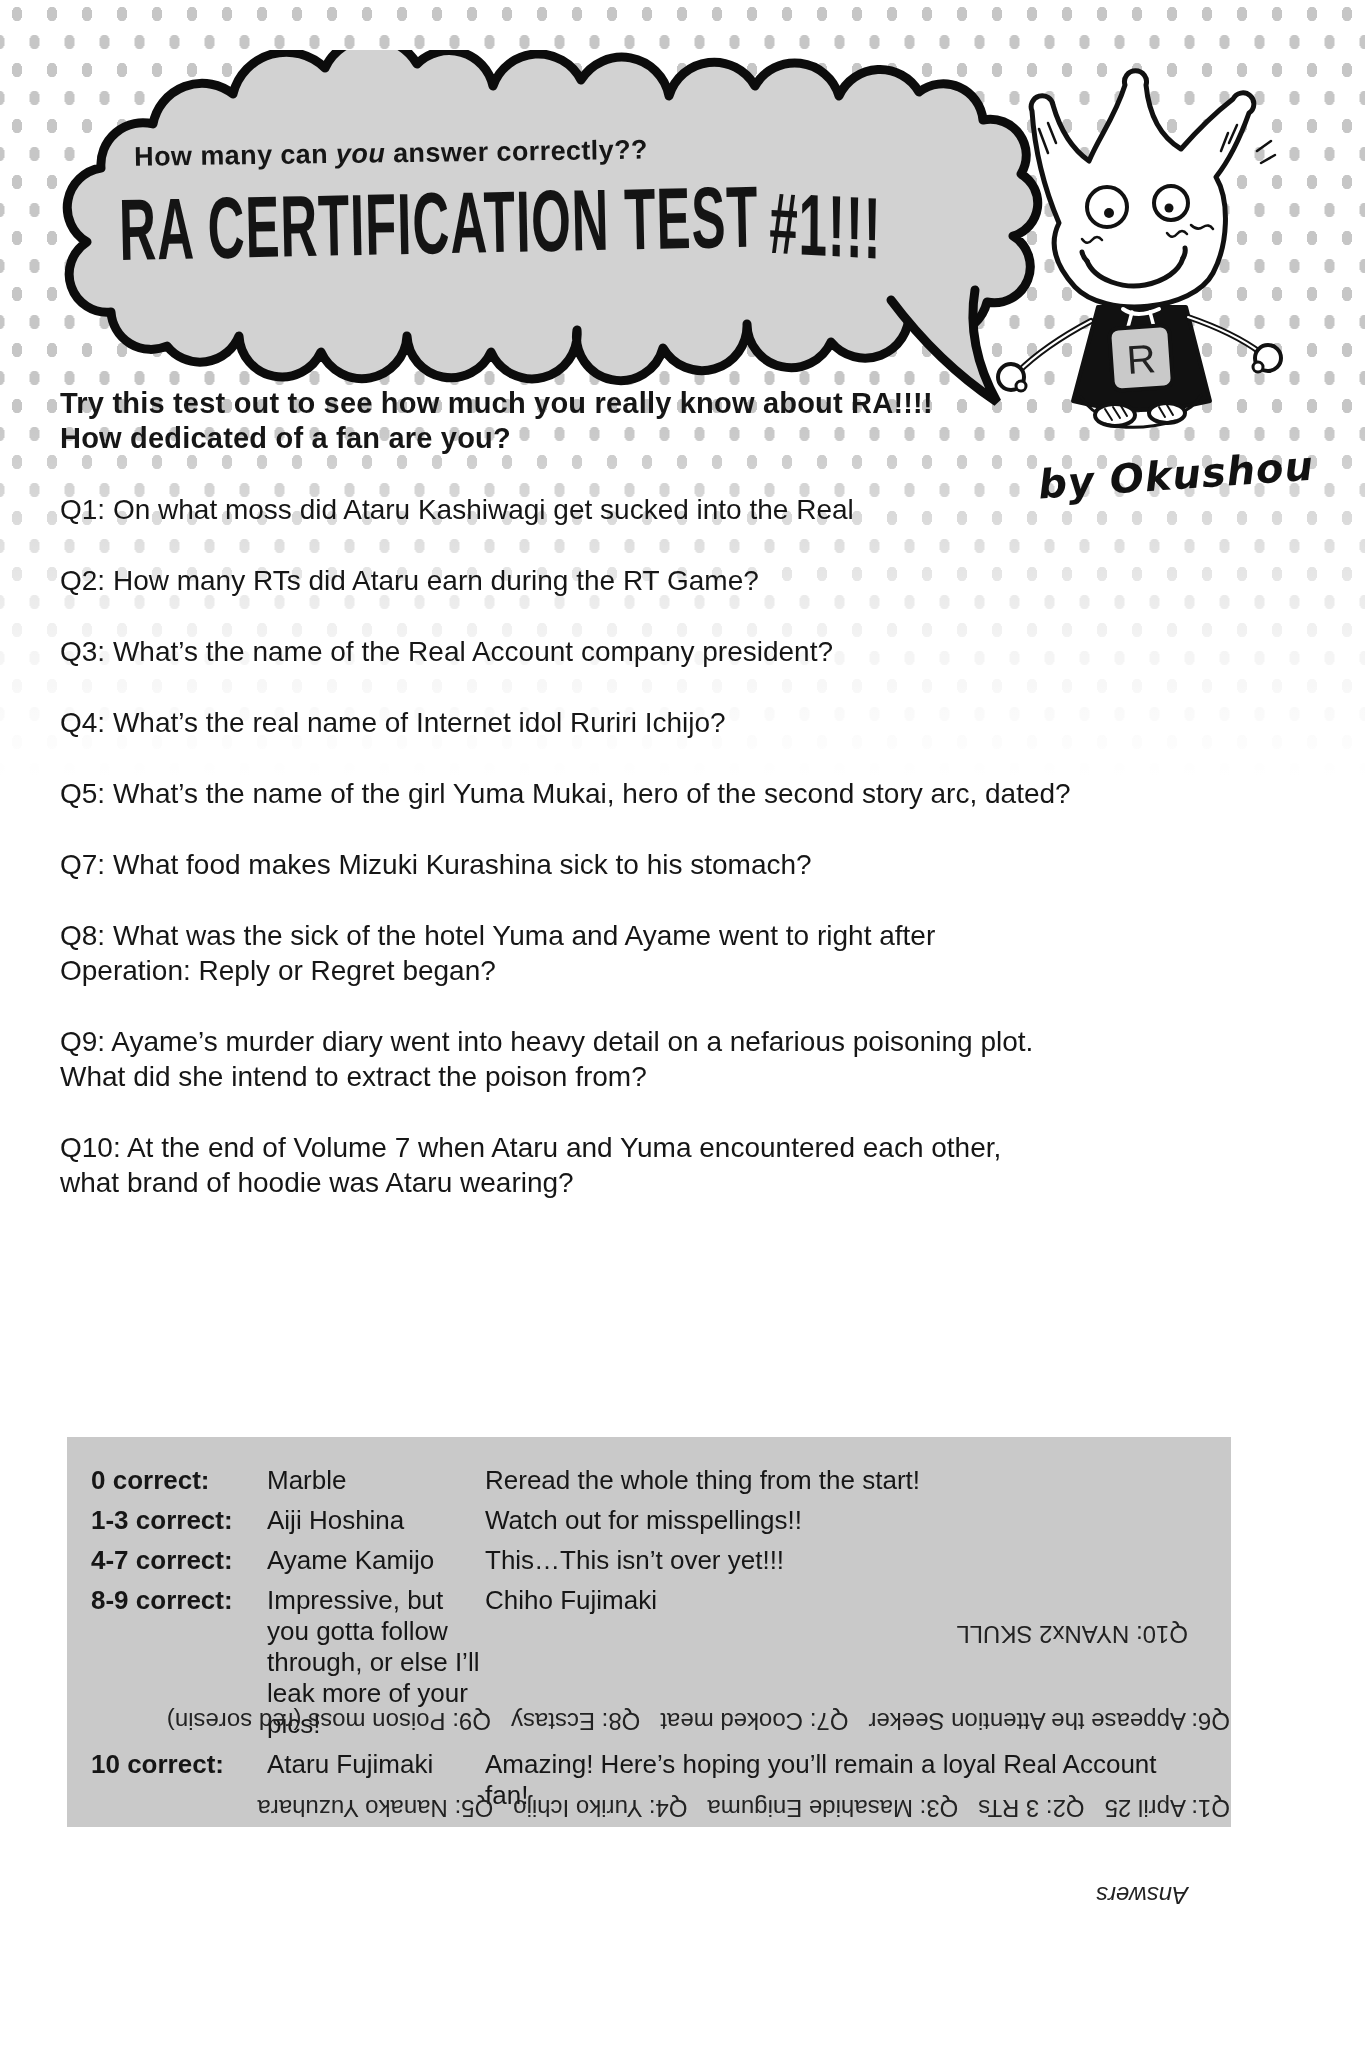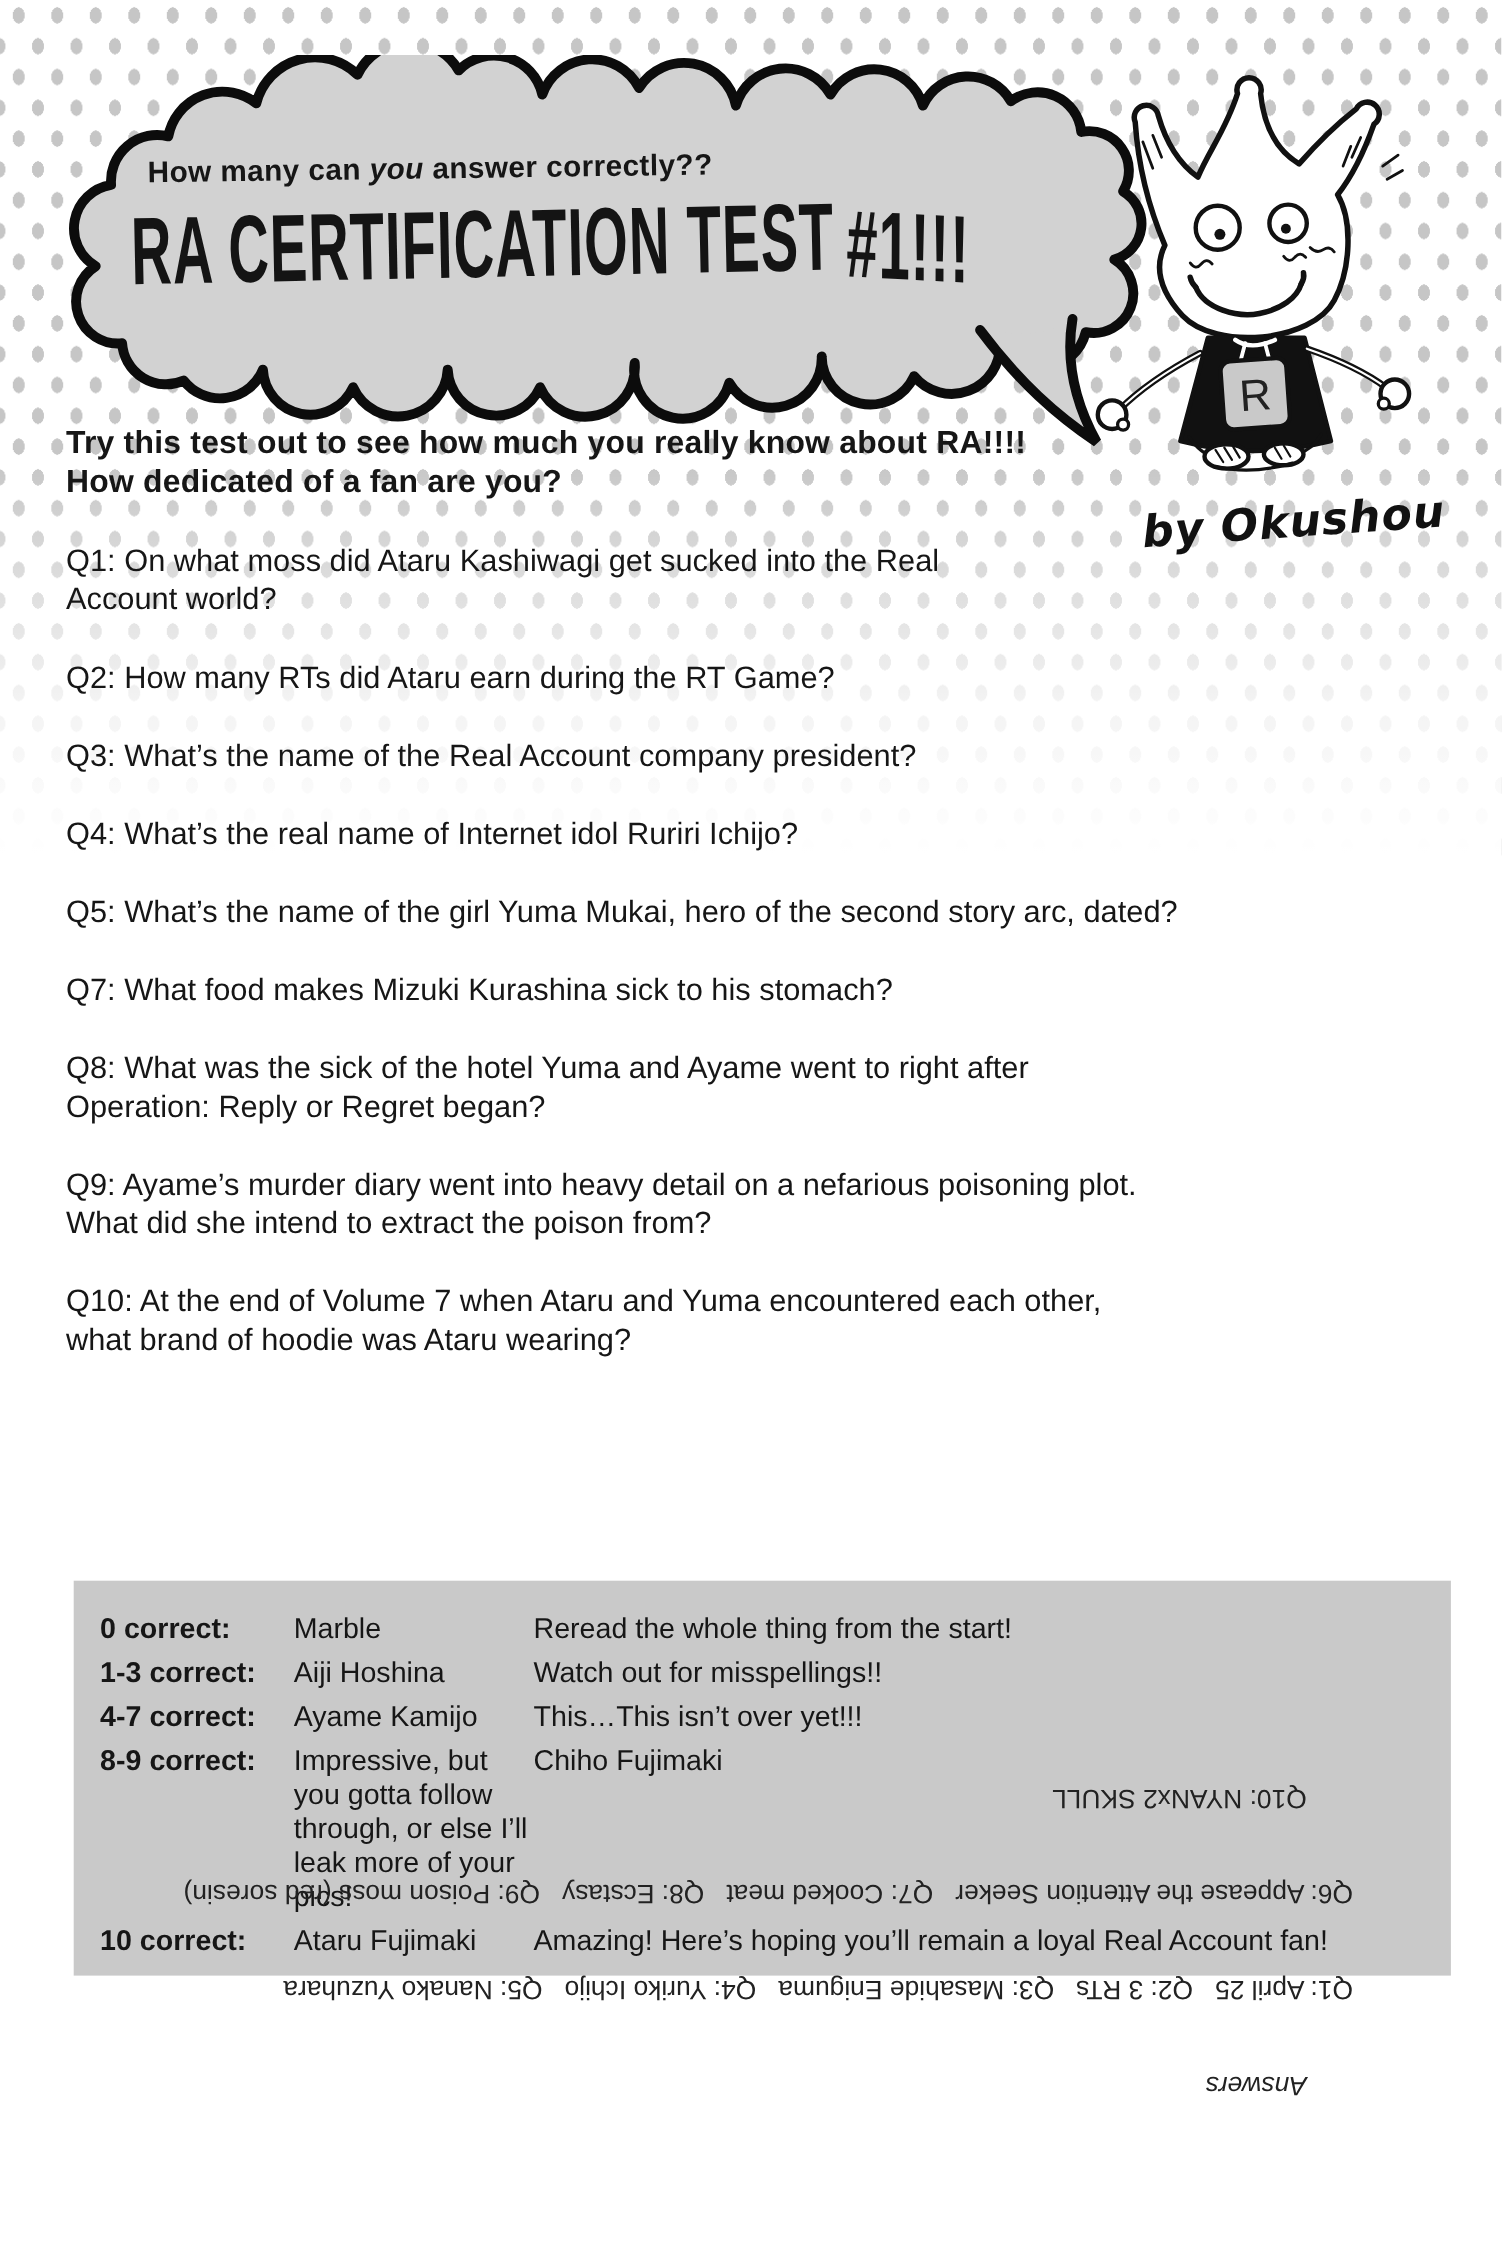--- a/index.html
+++ b/index.html
@@ -38,21 +38,21 @@
   .mascot{position:absolute;left:985px;top:55px;width:315px;height:380px}
   .byline{
     position:absolute;left:1038px;top:452px;
     font-family:"DejaVu Sans",sans-serif;font-style:italic;font-weight:bold;
     font-size:40px;letter-spacing:1px;transform:rotate(-4deg);color:#111;
   }
   .intro{position:absolute;left:60px;top:386px;font-weight:bold;font-size:29px;line-height:35px;letter-spacing:.2px}
   .questions{position:absolute;left:60px;top:492px;width:1240px;font-size:28px;line-height:35px}
   .q{margin-bottom:36px}
   .results{
-    position:absolute;left:67px;top:1437px;width:1252px;box-sizing:border-box;
+    position:absolute;left:67px;top:1437px;width:1164px;box-sizing:border-box;
     background:#c9c9c9;padding:28px 24px 16px 24px;
     display:grid;grid-template-columns:176px 218px 1fr;row-gap:9px;
     font-size:26px;line-height:31px;
   }
   .score{font-weight:bold}
   .answers{
     position:absolute;left:110px;top:1852px;width:1120px;height:116px;
     transform:rotate(180deg);font-size:24px;line-height:29px;white-space:pre;color:#222;
   }
   .answers .label{font-style:italic}
@@ -165,21 +165,20 @@
 <div class="byline">by Okushou</div>
 
 <div class="intro">
   <div>Try this test out to see how much you really know about RA!!!!</div>
   <div>How dedicated of a fan are you?</div>
 </div>
 
 <div class="questions">
   <div class="q">
     <div>Q1: On what moss did Ataru Kashiwagi get sucked into the Real</div>
-    <div>Account world?</div>
   </div>
   <div class="q">
     <div>Q2: How many RTs did Ataru earn during the RT Game?</div>
   </div>
   <div class="q">
     <div>Q3: What’s the name of the Real Account company president?</div>
   </div>
   <div class="q">
     <div>Q4: What’s the real name of Internet idol Ruriri Ichijo?</div>
   </div>

